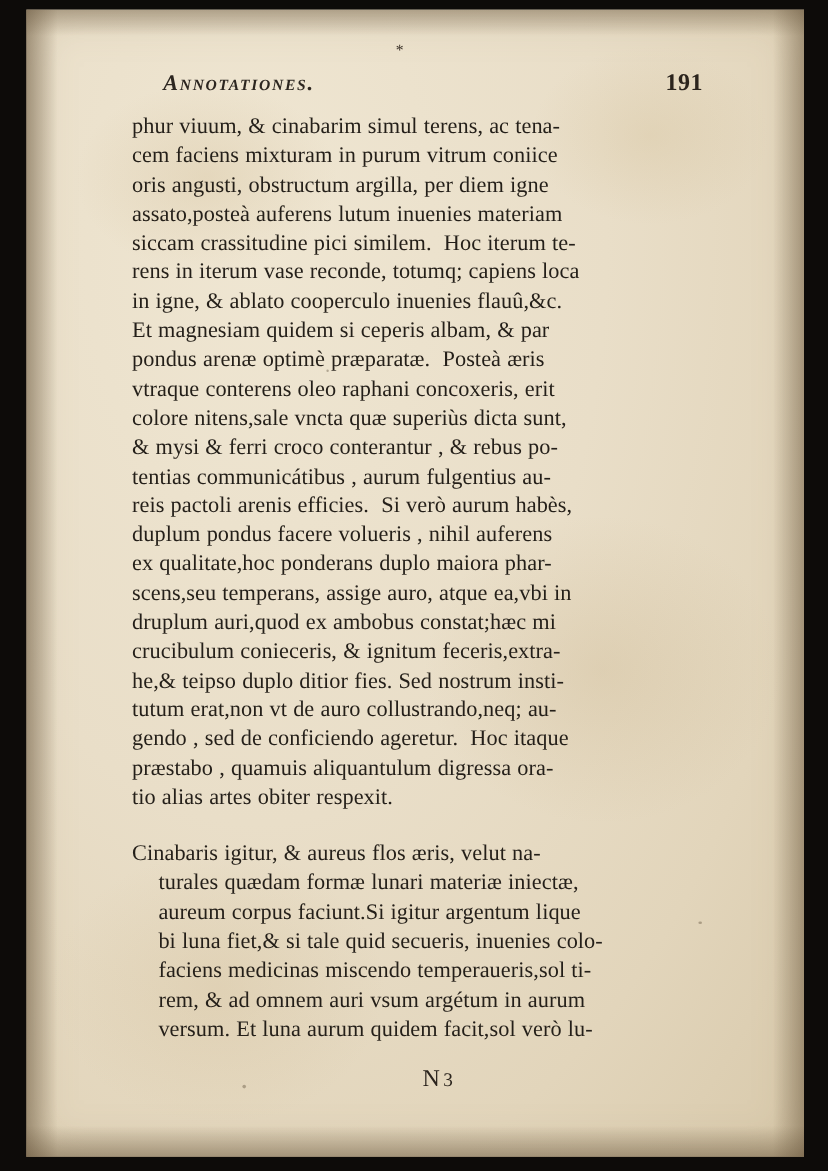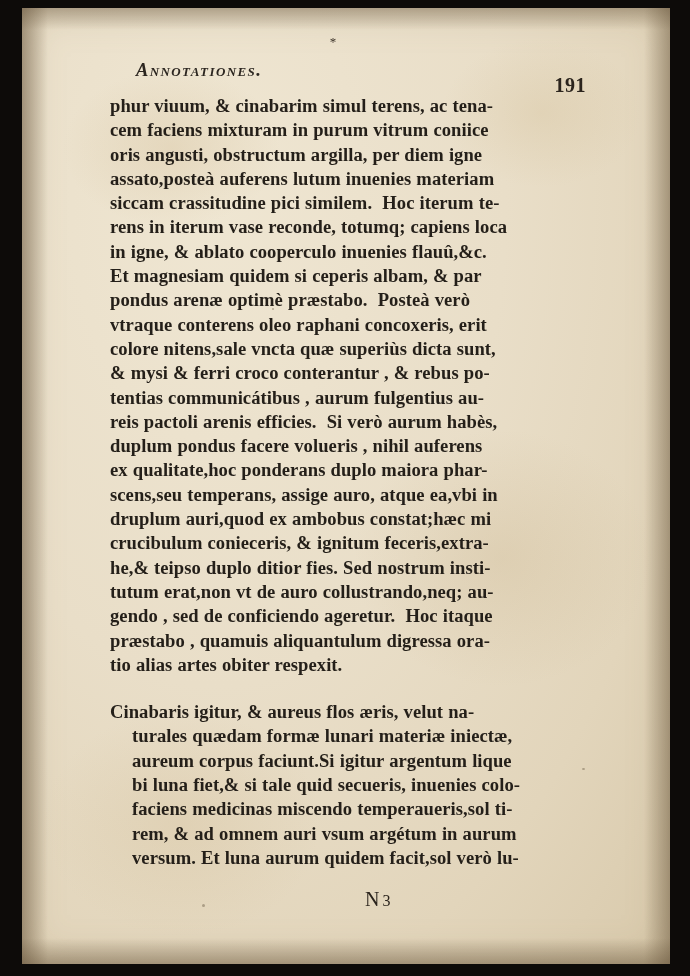--- a/index.html
+++ b/index.html
@@ -89,47 +89,45 @@
     font-style: italic;
   }
   .folio {
     position: absolute;
     right: -30px;
     top: -2px;
     font-size: 20px;
     color: #2b241d;
     letter-spacing: 0.5px;
     font-weight: 600;
-    margin-top: 16px;
   }
 
   .body-text {
     margin-top: 8px;
     font-size: 18.6px;
     line-height: 24.3px;
     color: #241f19;
     text-align: left;
     letter-spacing: 0.05px;
     word-spacing: 0.4px;
   }
   .body-text p {
     margin: 0;
-    font-weight: bold;
   }
   .body-text p.para-indent {
     text-indent: 22px;
     margin-top: 23px;
   }
   .line {
     display: block;
     white-space: pre;
   }
   .signature {
     position: absolute;
-    left: 343px;
+    left: 330px;
     top: 880px;
     font-size: 20px;
     color: #2b241d;
     letter-spacing: 3px;
   }
   .signature .num {
     font-size: 16px;
     letter-spacing: 0;
   }
   .speck {
@@ -173,21 +171,21 @@
       <div class="body-text">
         <p id="para-1">
             <span class="line">phur viuum, &amp; cinabarim simul terens, ac tena-</span>
             <span class="line">cem faciens mixturam in purum vitrum coniice</span>
             <span class="line">oris angusti, obstructum argilla, per diem igne</span>
             <span class="line">assato,posteà auferens lutum inuenies materiam</span>
             <span class="line">siccam crassitudine pici similem.  Hoc iterum te-</span>
             <span class="line">rens in iterum vase reconde, totumq; capiens loca</span>
             <span class="line">in igne, &amp; ablato cooperculo inuenies flauû,&amp;c.</span>
             <span class="line">Et magnesiam quidem si ceperis albam, &amp; par</span>
-            <span class="line">pondus arenæ optimè præstabo.  Posteà verò</span>
+            <span class="line">pondus arenæ optimè præparatæ.  Posteà æris</span>
             <span class="line">vtraque conterens oleo raphani concoxeris, erit</span>
             <span class="line">colore nitens,sale vncta quæ superiùs dicta sunt,</span>
             <span class="line">&amp; mysi &amp; ferri croco conterantur , &amp; rebus po-</span>
             <span class="line">tentias communicátibus , aurum fulgentius au-</span>
             <span class="line">reis pactoli arenis efficies.  Si verò aurum habès,</span>
             <span class="line">duplum pondus facere volueris , nihil auferens</span>
             <span class="line">ex qualitate,hoc ponderans duplo maiora phar-</span>
             <span class="line">scens,seu temperans, assige auro, atque ea,vbi in</span>
             <span class="line">druplum auri,quod ex ambobus constat;hæc mi</span>
             <span class="line">crucibulum conieceris, &amp; ignitum feceris,extra-</span>

